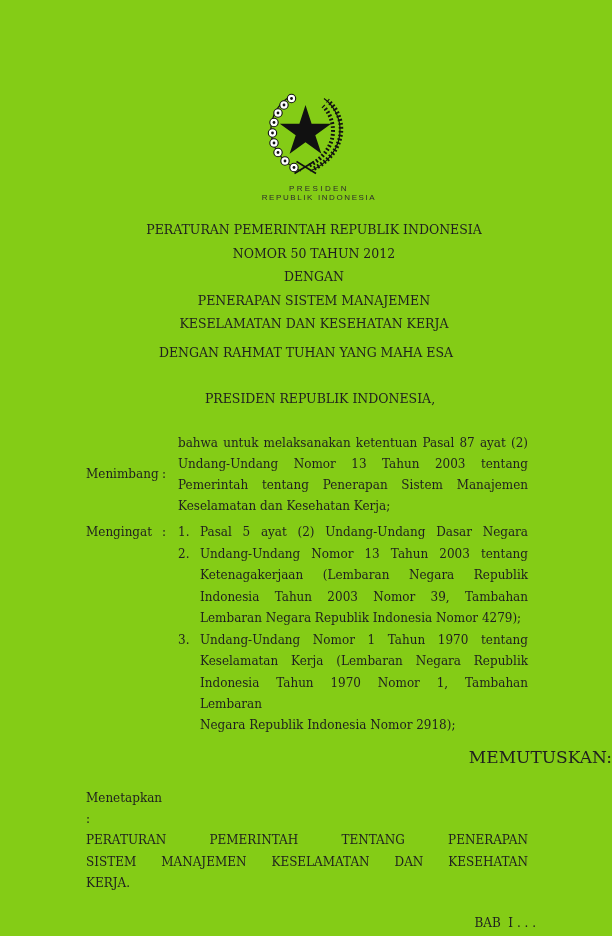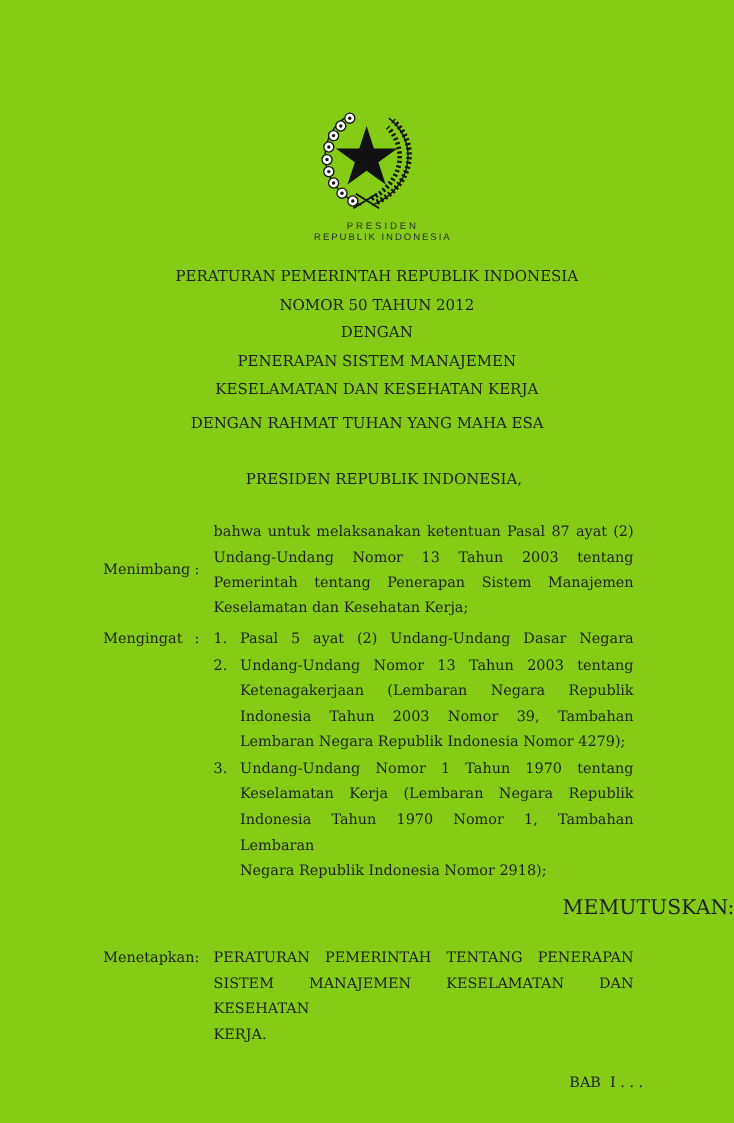--- a/index.html
+++ b/index.html
@@ -44,21 +44,21 @@
     line-height: 14px;
     transform: translateX(14px);
   }
 
   .clause {
     display: flex;
     padding: 0 84px 0 86px;
   }
   .clause.considering { margin-top: 27px; align-items: center; }
   .clause.recalling   { margin-top: 4px; }
-  .clause.enacting    { margin-top: 24px; }
+  .clause.enacting    { margin-top: 24px; flex-direction: column; }
   .clause-label { width: 76px; flex: none; line-height: 21.3px; }
   .clause-colon { width: 16px; flex: none; line-height: 21.3px; }
   .clause-body  { flex: 1; min-width: 0; }
 
   .jline {
     line-height: 21.3px;
     text-align: justify;
     text-align-last: justify;
   }
   .jline.last { text-align-last: left; }

